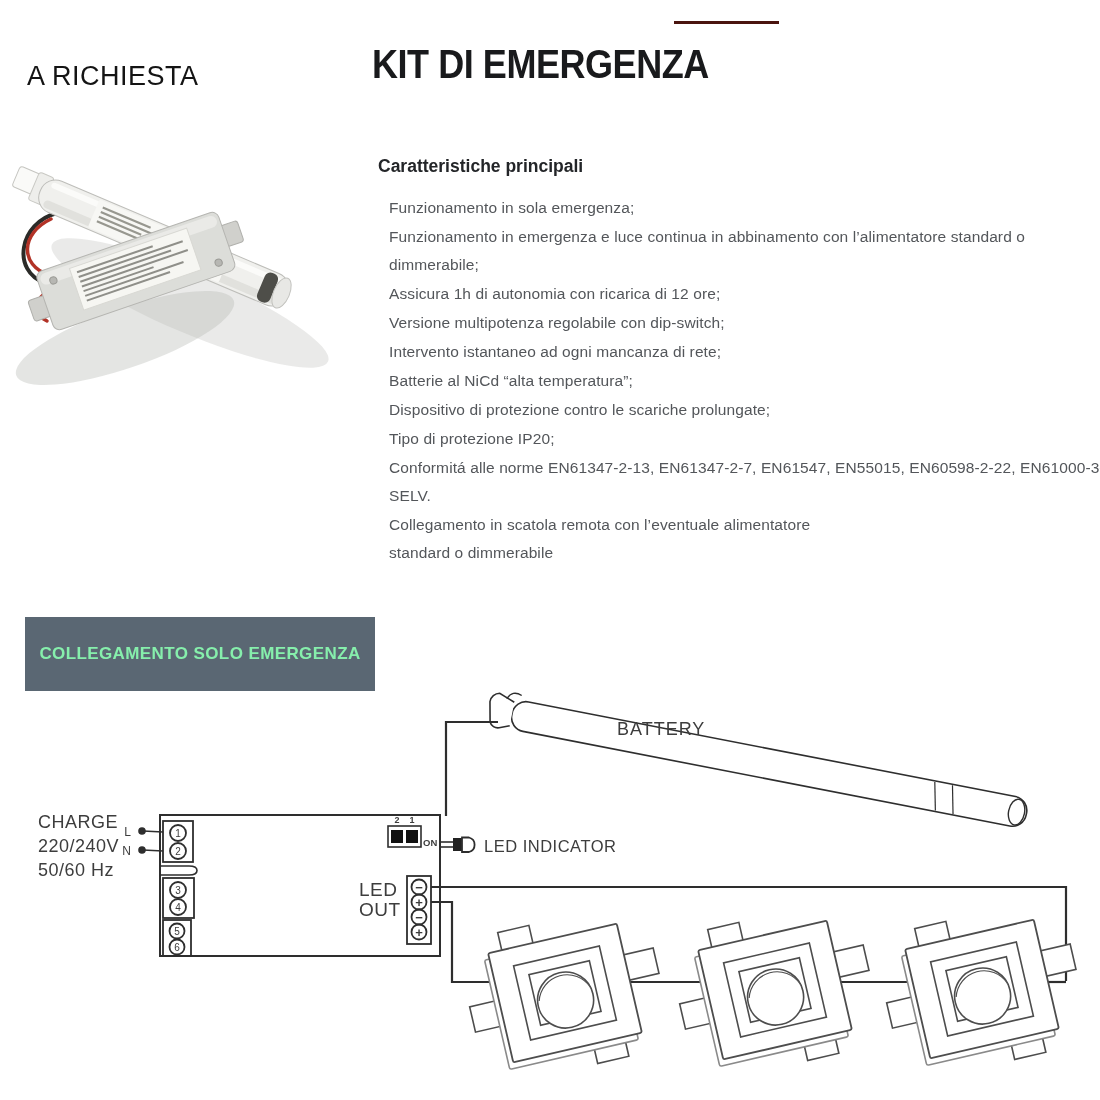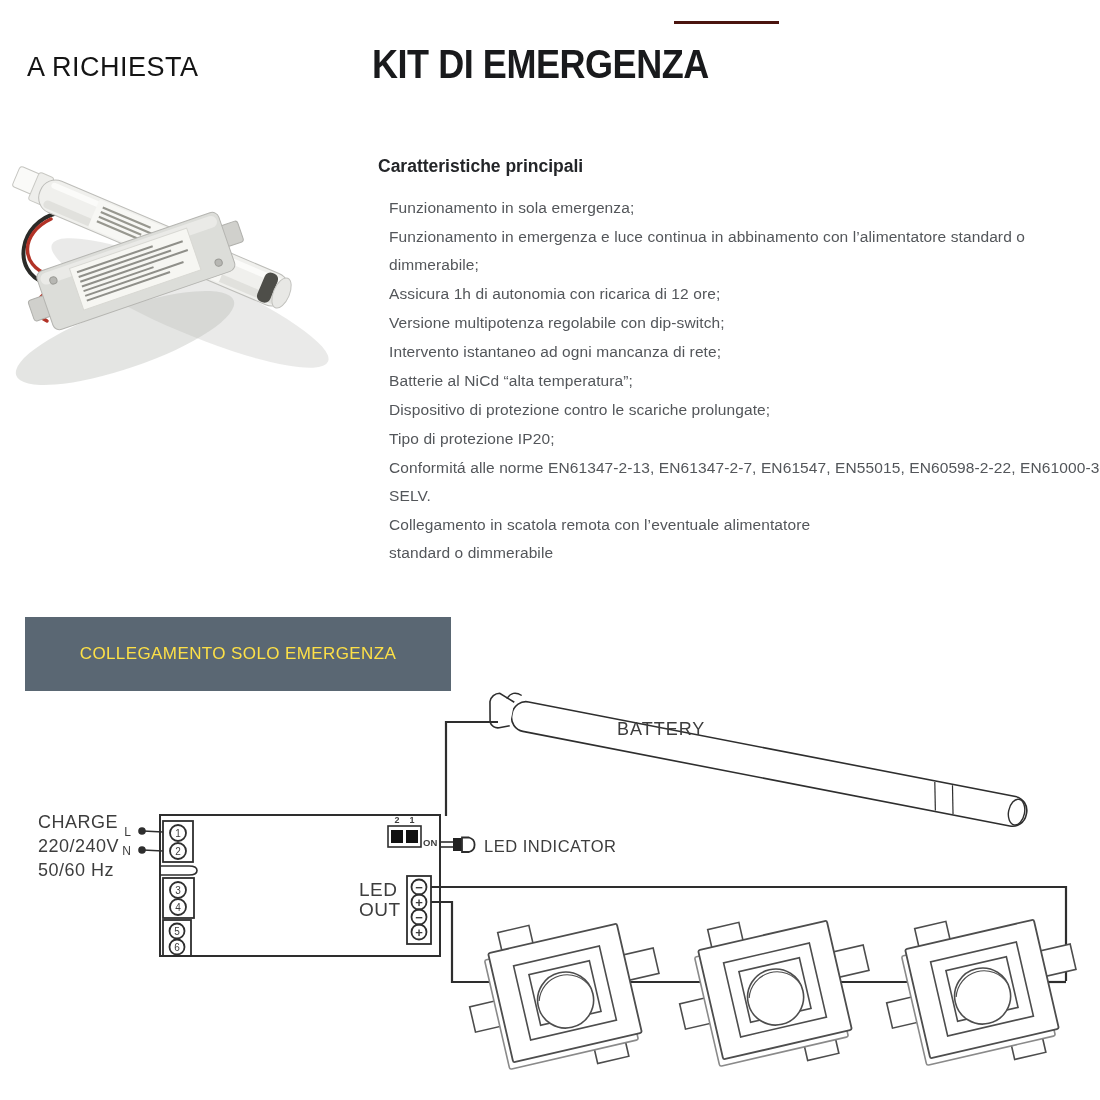--- a/index.html
+++ b/index.html
@@ -1,42 +1,42 @@
 <!DOCTYPE html>
 <html><head>
 <meta charset="utf-8">
 <style>
   html,body{margin:0;padding:0;}
   body{
     width:1100px;height:1100px;position:relative;background:#ffffff;
     font-family:"Liberation Sans",sans-serif;overflow:hidden;
   }
   .corner-label{
-    position:absolute;left:27px;top:52px;font-size:27px;color:#141414;
+    position:absolute;left:27px;top:61px;font-size:27px;color:#141414;
     letter-spacing:0.5px;white-space:nowrap;
   }
   .accent-bar{
     position:absolute;left:674px;top:21px;width:105px;height:3px;background:#4a140e;
   }
   .page-title{
     position:absolute;left:372px;top:42px;font-size:40px;font-weight:bold;color:#191a1c;
     white-space:nowrap;transform:scaleX(0.9);transform-origin:left top;letter-spacing:-0.5px;
   }
   .photo{position:absolute;left:5px;top:153px;width:330px;height:245px;}
   .features{position:absolute;left:378px;top:156px;width:790px;}
   .features h3{margin:0 0 17px 0;font-size:17.5px;color:#232528;font-weight:bold;}
   .features ul{margin:0;padding:0 0 0 11px;list-style:none;}
   .features li{
     font-size:15.5px;color:#53565a;line-height:28px;margin:0 0 1px 0;
     white-space:pre-line;letter-spacing:0.1px;
   }
   .section-tag{
-    position:absolute;left:25px;top:617px;width:426px;height:74px;background:#5a6773;
+    position:absolute;left:25px;top:617px;width:350px;height:74px;background:#5a6773;
     display:flex;align-items:center;justify-content:center;
-    color:#fde047;font-weight:normal;font-size:17px;letter-spacing:0.4px;white-space:nowrap;
+    color:#86efac;font-weight:bold;font-size:17px;letter-spacing:0.4px;white-space:nowrap;
   }
   .diagram{position:absolute;left:0;top:690px;width:1100px;height:410px;}
   svg text{font-family:"Liberation Sans",sans-serif;}
   .dg-label{fill:#3d3d3d;}
 </style>
 </head>
 <body>
 
 <div class="corner-label">A RICHIESTA</div>
 <div class="accent-bar"></div>

